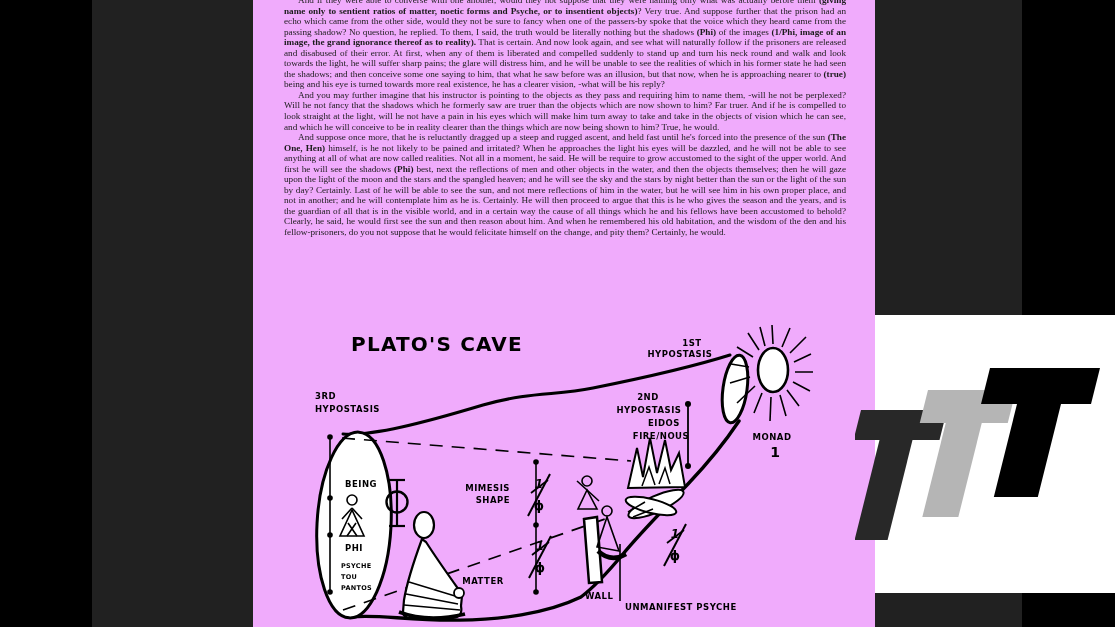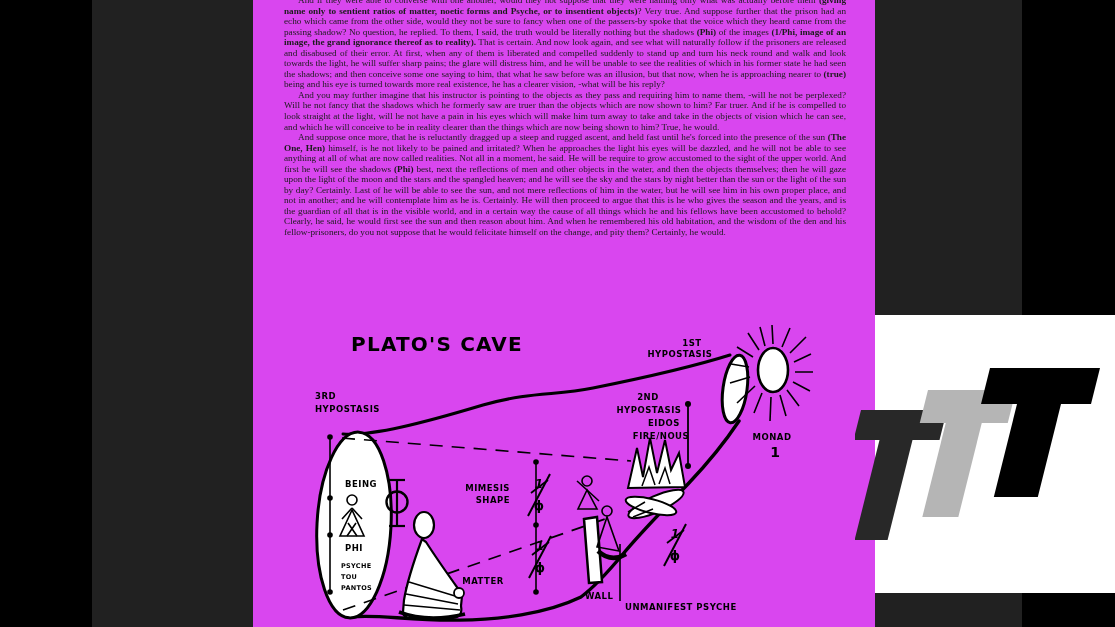--- a/index.html
+++ b/index.html
@@ -1,20 +1,20 @@
 <!DOCTYPE html>
 <html><head>
 <meta charset="utf-8">
 <style>
   html,body{margin:0;padding:0;background:#000;}
   .screen{position:relative;width:1115px;height:627px;overflow:hidden;background:#000;
           font-family:"Liberation Sans",sans-serif;}
   .gray-left{position:absolute;left:92px;top:0;width:161px;height:627px;background:#212121;}
   .gray-right{position:absolute;left:875px;top:0;width:147px;height:627px;background:#212121;}
-  .page{position:absolute;left:253px;top:0;width:622px;height:627px;background:#d946ef;}
+  .page{position:absolute;left:253px;top:0;width:622px;height:627px;background:#f0abfc;}
   .doc-text{position:absolute;left:31px;top:-5px;width:562px;text-align:justify;
             font-family:"Liberation Serif",serif;font-size:9.2px;line-height:10.55px;color:#1b1b1b;}
   .doc-text p{margin:0;text-indent:14px;}
   .doc-text .b{font-weight:bold;}
   .diagram{position:absolute;left:40px;top:320px;}
   .diagram text{font-family:"DejaVu Sans","Liberation Sans",sans-serif;font-weight:bold;fill:#000;}
   .logo-band{position:absolute;left:875px;top:315px;width:240px;height:278px;background:#ffffff;}
   .logo-svg{position:absolute;left:855px;top:345px;}
   .lbl{font-size:8.5px;letter-spacing:0.5px;}
   .lbl-s{font-size:6.5px;letter-spacing:0.3px;}

